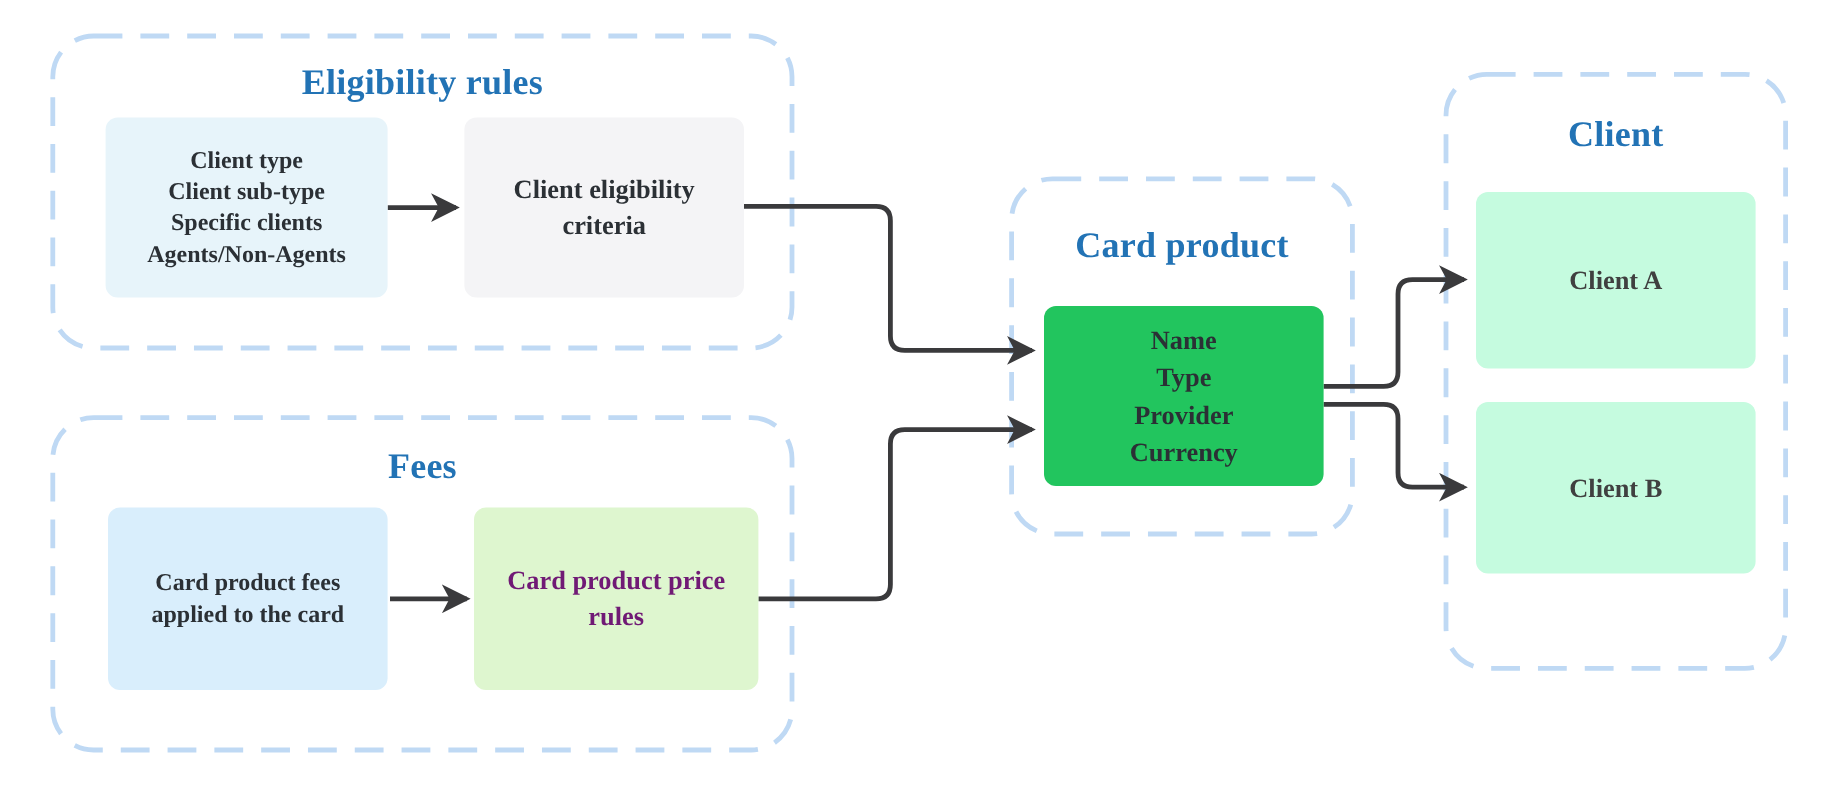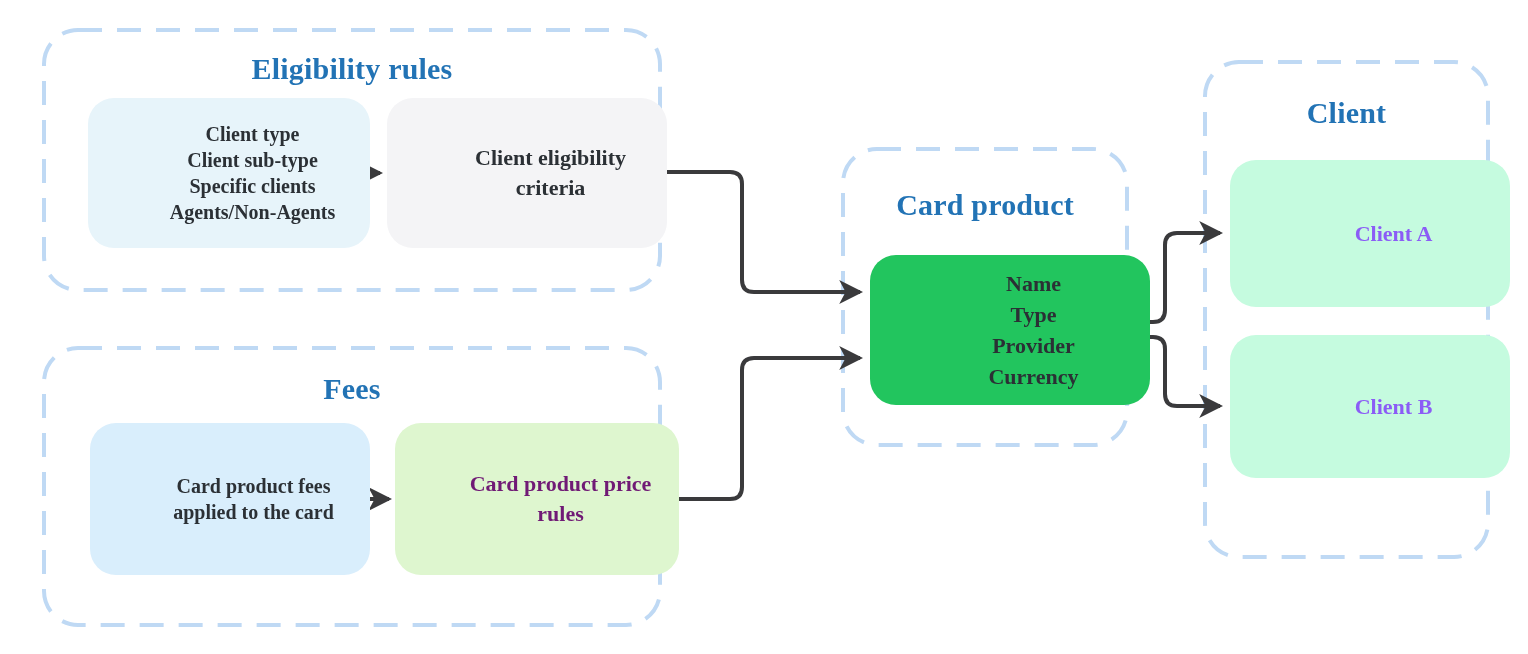--- a/index.html
+++ b/index.html
@@ -26,34 +26,33 @@
     color: #2273b5;
     letter-spacing: 0.2px;
   }
   .node {
     position: absolute;
     z-index: 2;
     display: flex;
     flex-direction: column;
     align-items: center;
     justify-content: center;
-    border-radius: 26px;
+    border-radius: 10px;
     text-align: center;
     font-weight: 700;
     color: #2b3035;
-    padding-left: 47px;
   }
   .node .line { white-space: nowrap; }
   .txt-sm { font-size: 20px; line-height: 26px; }
   .txt-lg { font-size: 22px; line-height: 30px; }
   .bg-pale-blue { background: #e7f4fa; }
   .bg-gray      { background: #f4f4f6; }
   .bg-blue      { background: #d9eefc; }
   .bg-green     { background: #def6cf; color: #701a75; }
-  .bg-mint      { background: #c5fbdf; color: #8b5cf6; }
+  .bg-mint      { background: #c5fbdf; color: #404040; }
 </style>
 </head>
 <body>
 
 <div class="diagram">
 
   <svg class="overlay" viewBox="0 0 1528 654" xmlns="http://www.w3.org/2000/svg" aria-hidden="true">
     <defs>
       <marker id="arrowhead" viewBox="0 0 6 6" refX="5.2" refY="3" markerWidth="6" markerHeight="6" orient="auto">
         <path d="M0,0 L6,3 L0,6 L1.6,3 Z" fill="#3a3a3c"></path>

